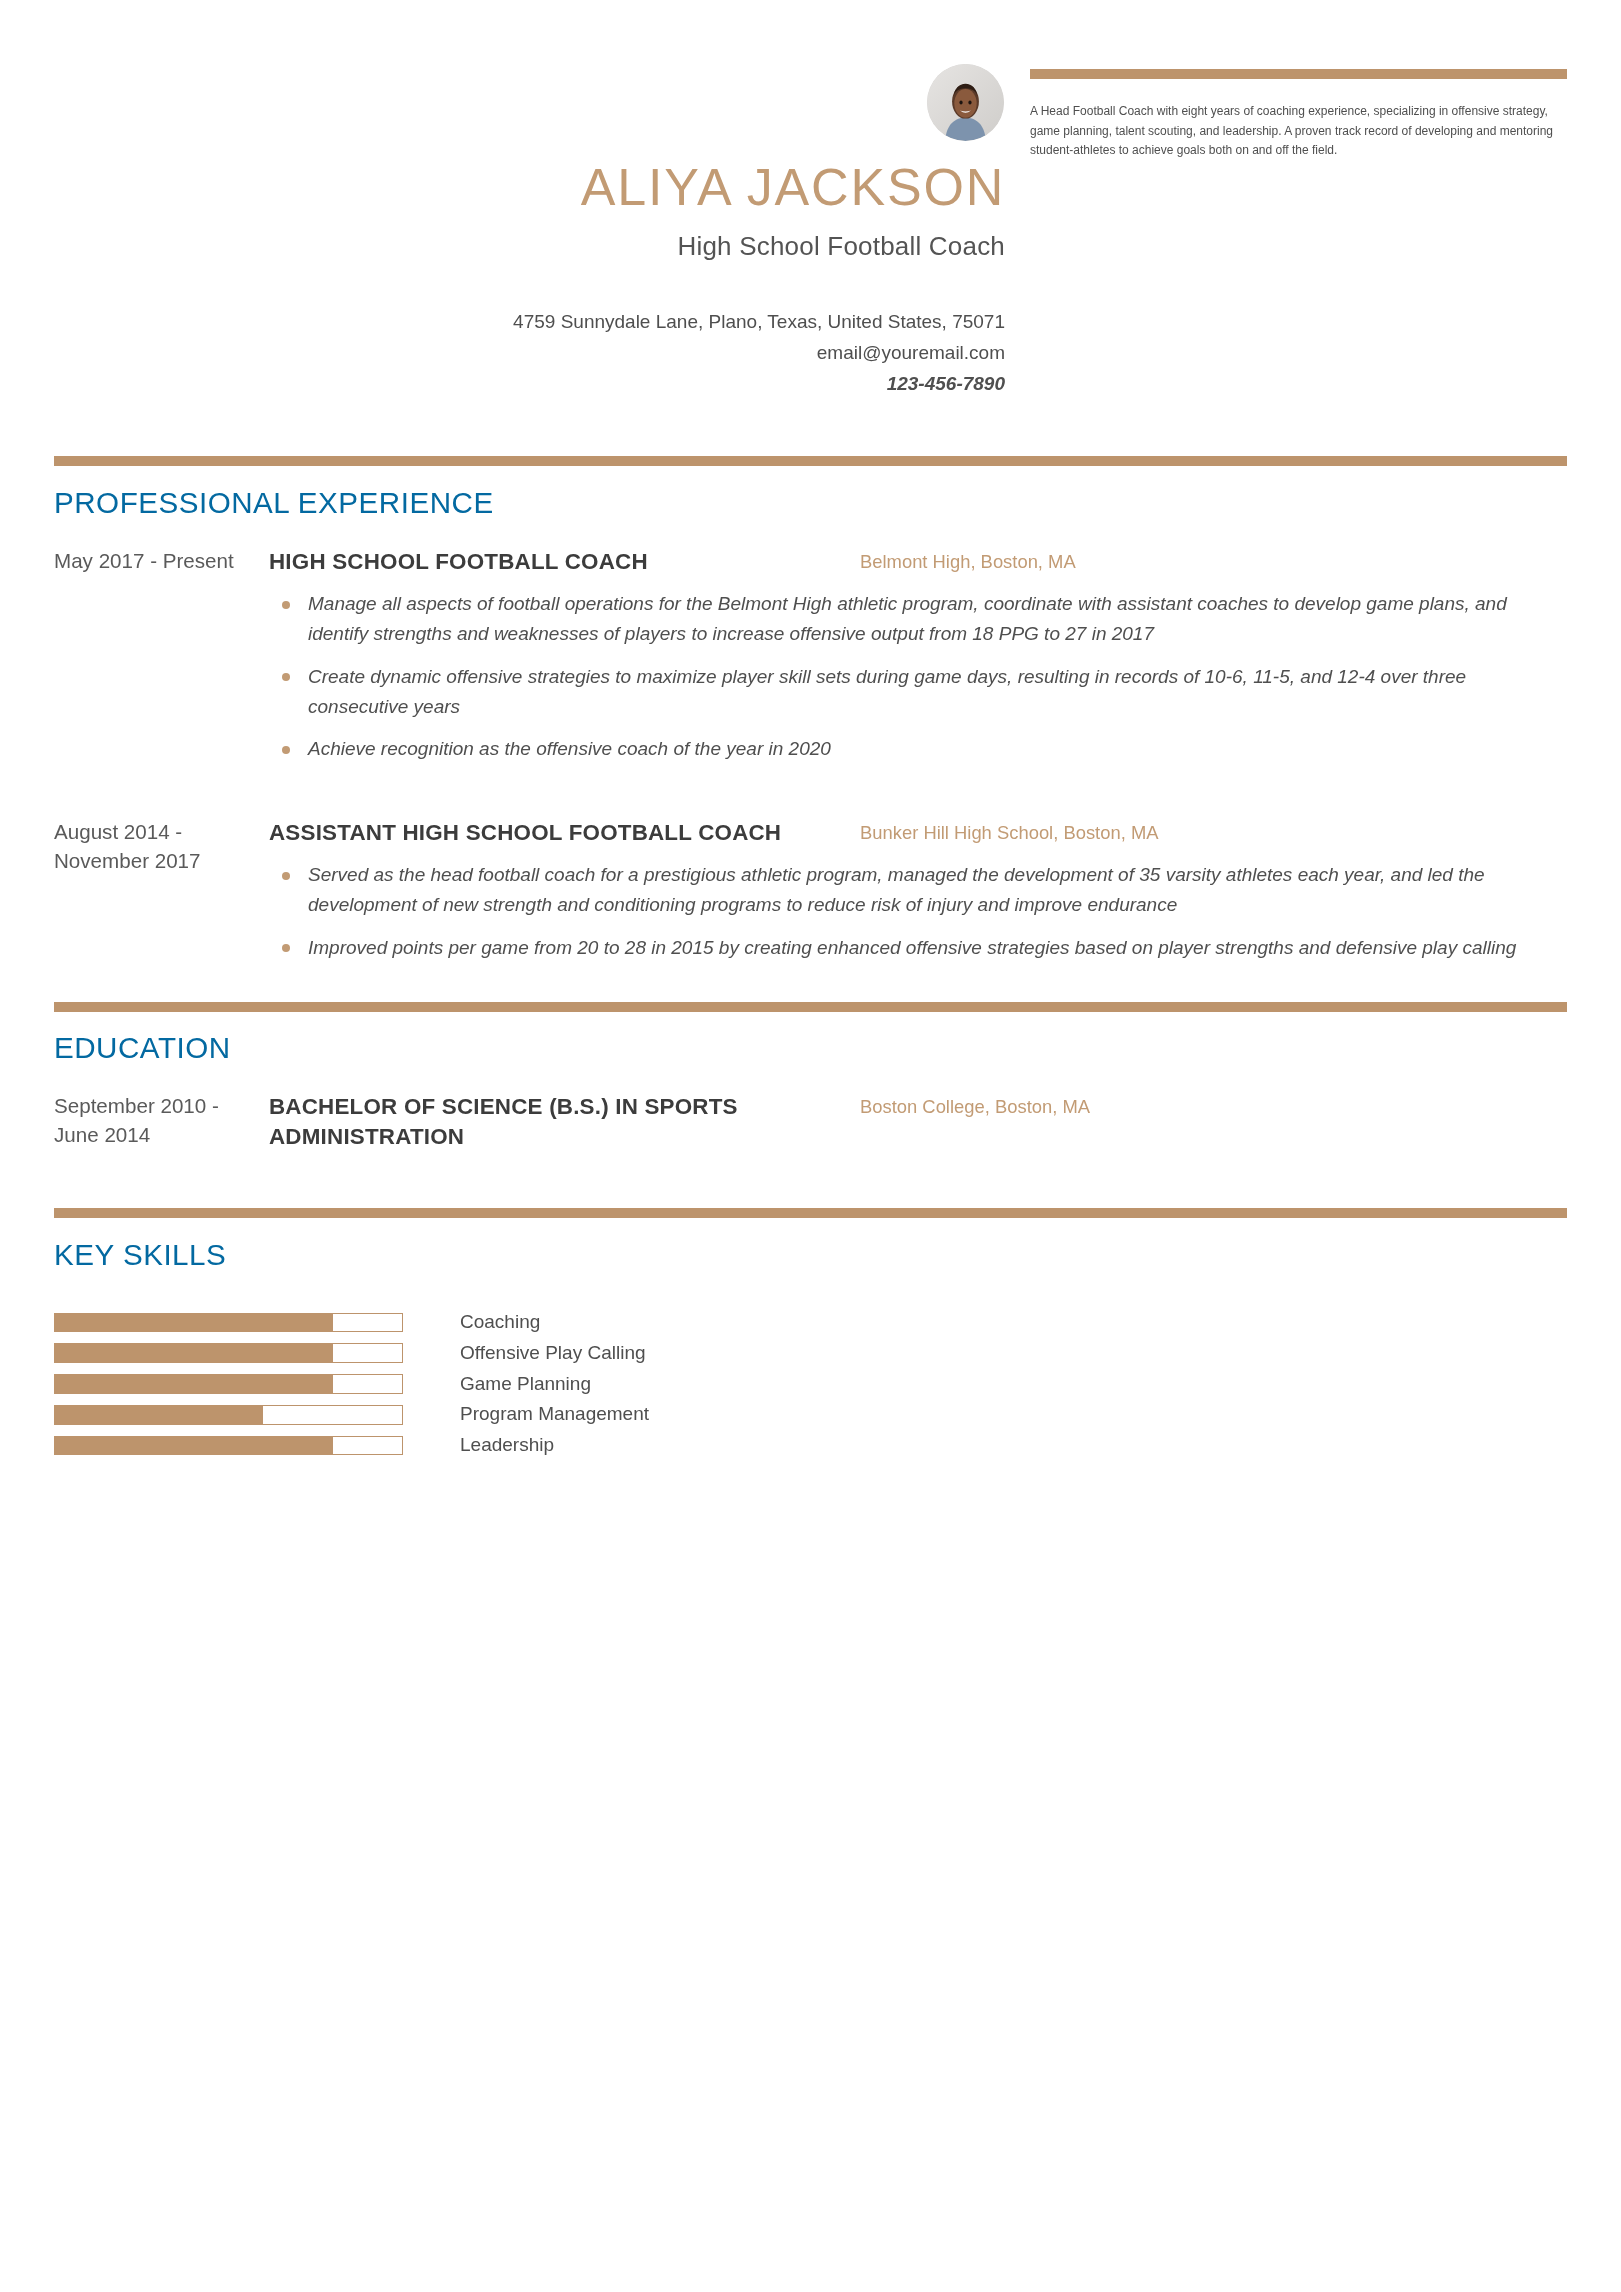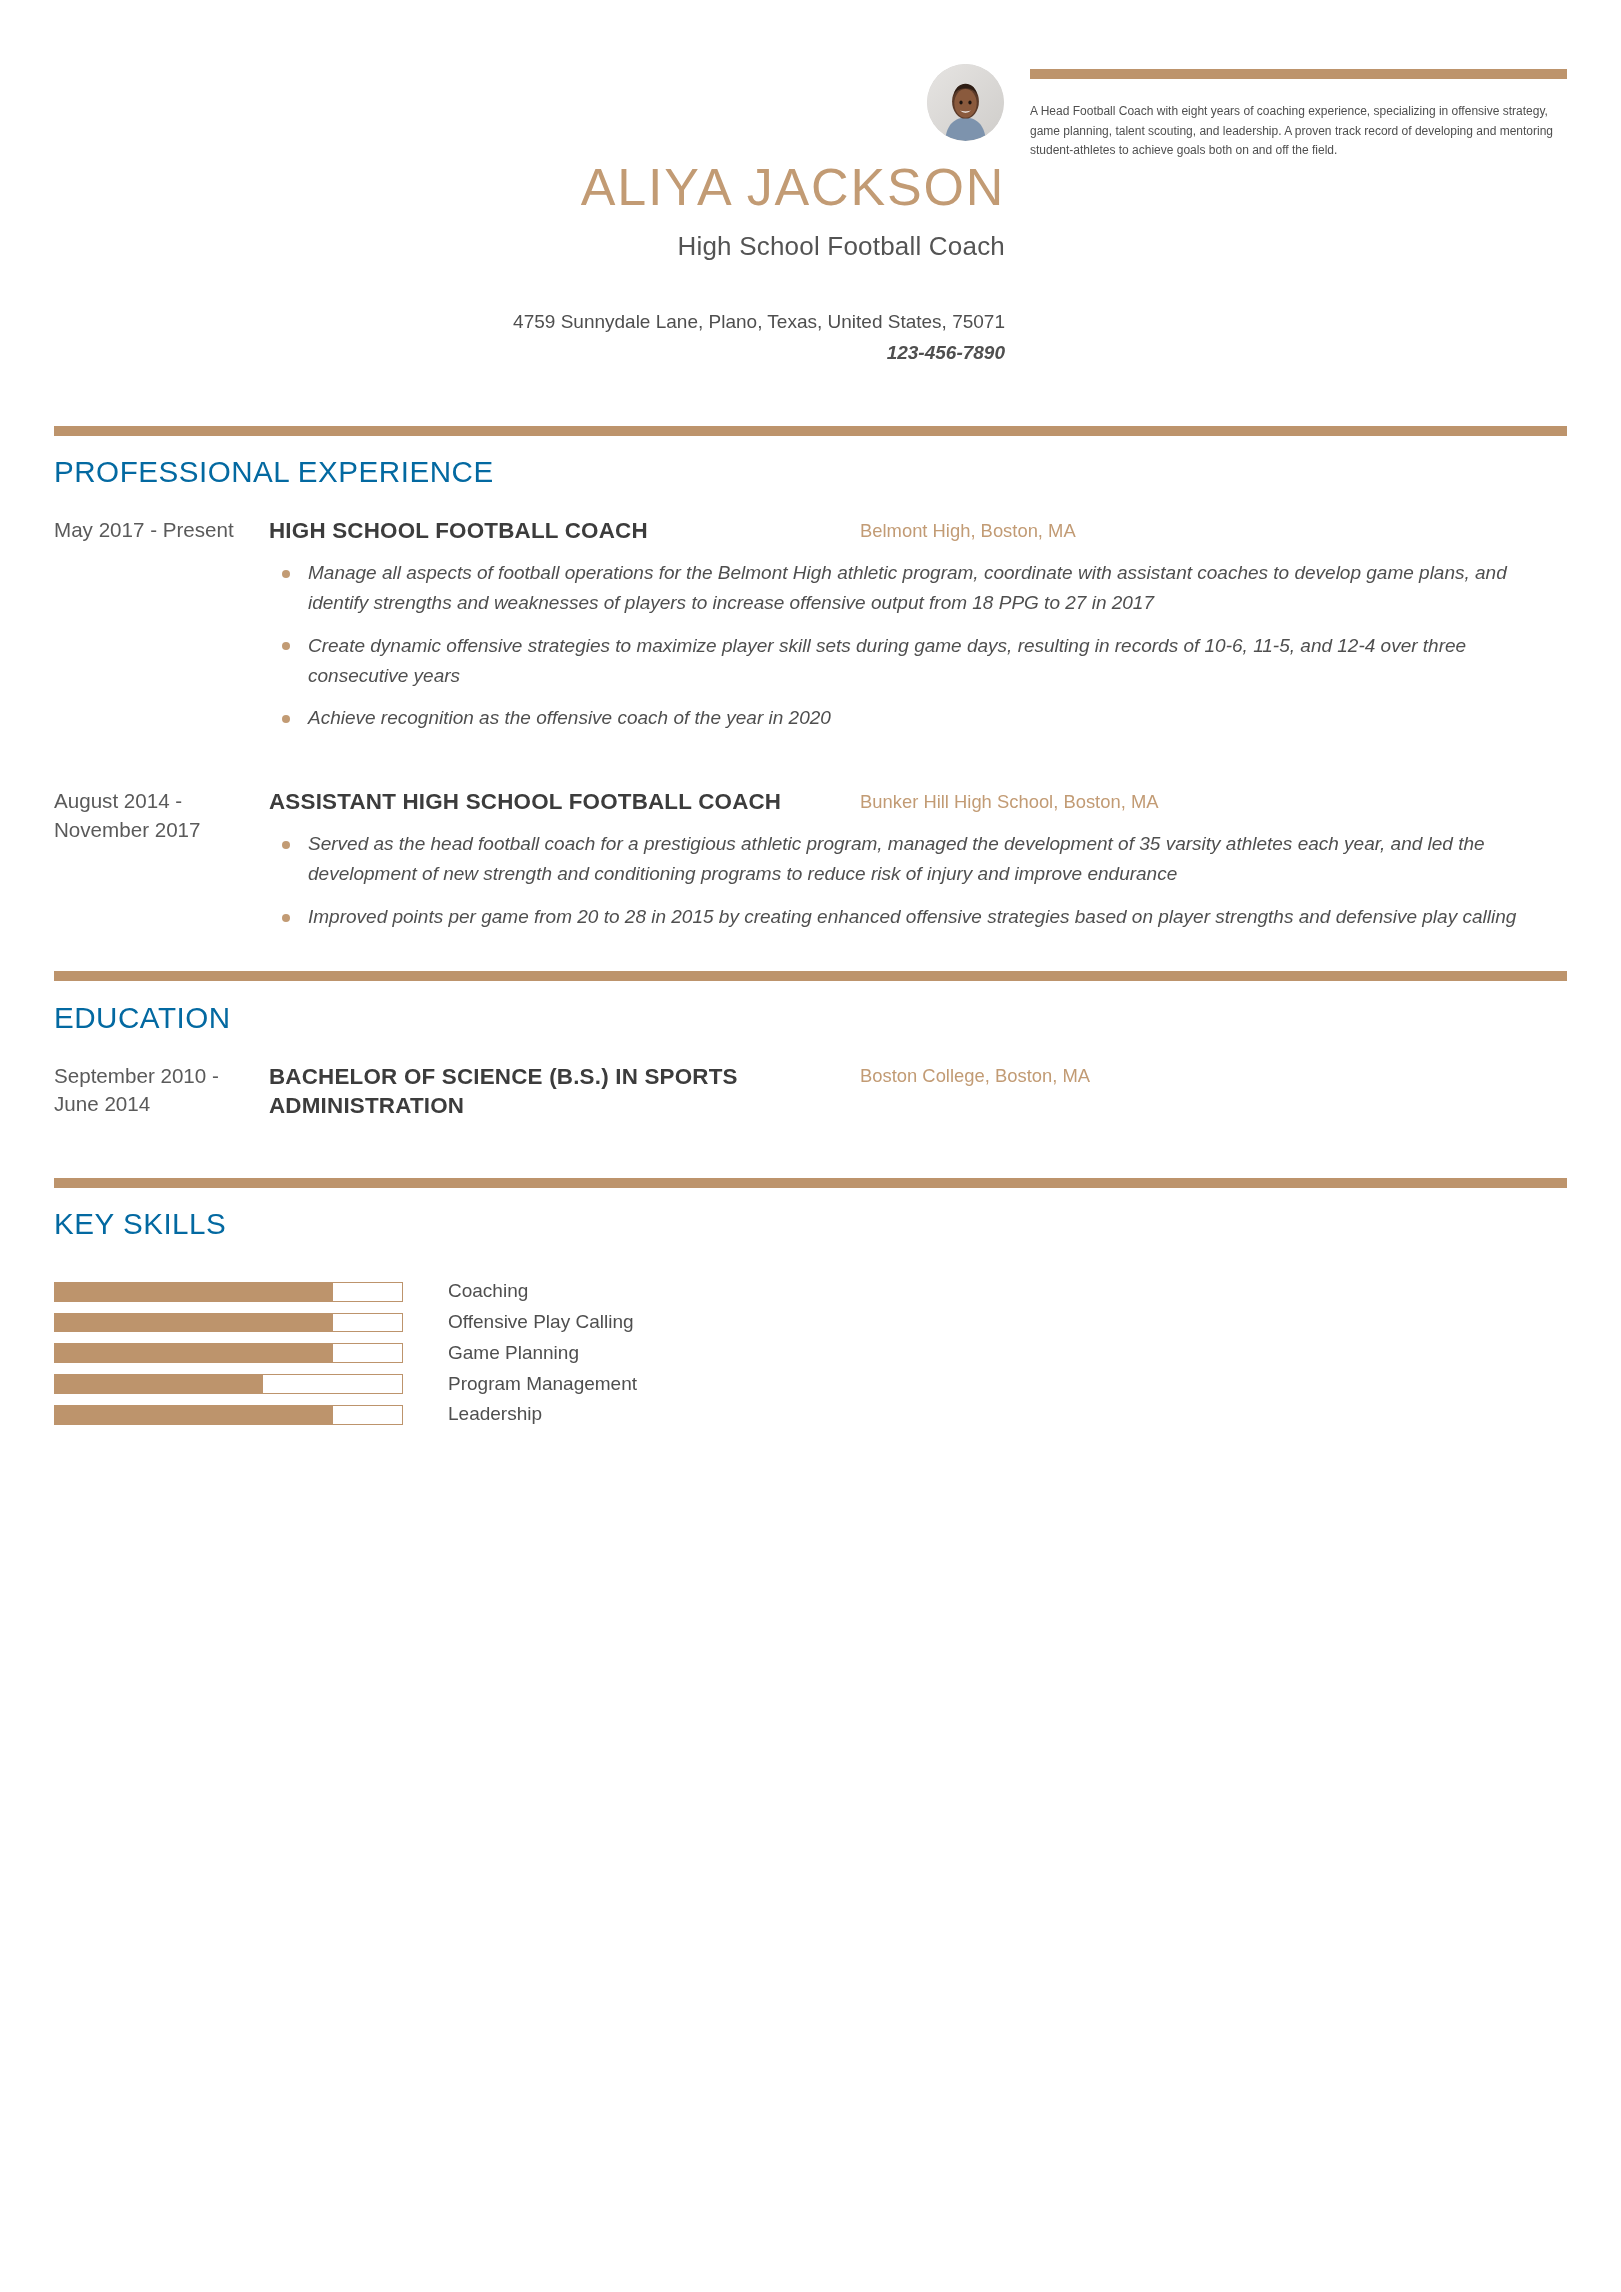--- a/index.html
+++ b/index.html
@@ -182,20 +182,21 @@
   }
 
   
   .skills {
     margin-top: 39px;
   }
   .skill-row {
     display: flex;
     align-items: center;
     margin-bottom: 8px;
+    gap: 12px;
   }
   .skill-bar {
     width: 349px;
     flex: 0 0 349px;
     height: 19.7px;
     border: 1.3px solid #bd946c;
     box-sizing: border-box;
     background: #ffffff;
     position: relative;
   }
@@ -247,20 +248,21 @@
             </g>
           </svg>
         </div>
       </div>
 
       <div class="full-name">ALIYA JACKSON</div>
       <div class="job-title">High School Football Coach</div>
 
       <div class="contact-block">
         <div>4759 Sunnydale Lane, Plano, Texas, United States, 75071</div>
+        <div>email@youremail.com</div>
         <div class="contact-phone">123-456-7890</div>
       </div>
     </div>
 
     <div class="header-right">
       <div class="summary-rule"></div>
       <div class="summary-text">A Head Football Coach with eight years of coaching experience,  specializing in offensive strategy, game planning, talent scouting, and  leadership. A proven track record of developing and mentoring  student-athletes to achieve goals both on and off the field.</div>
     </div>
   </div>
 

